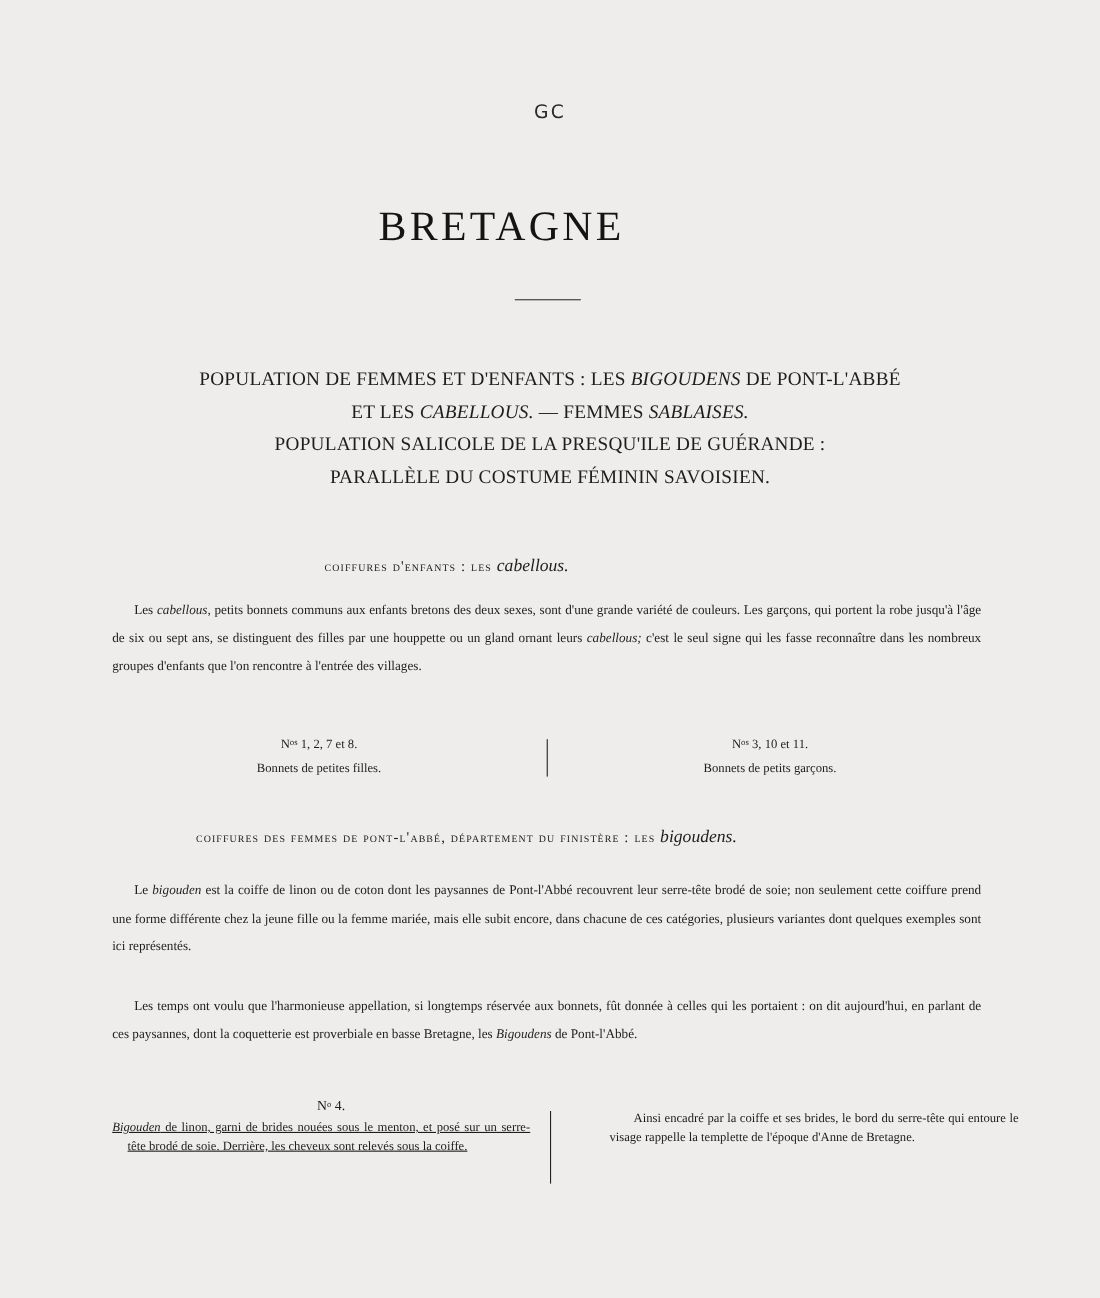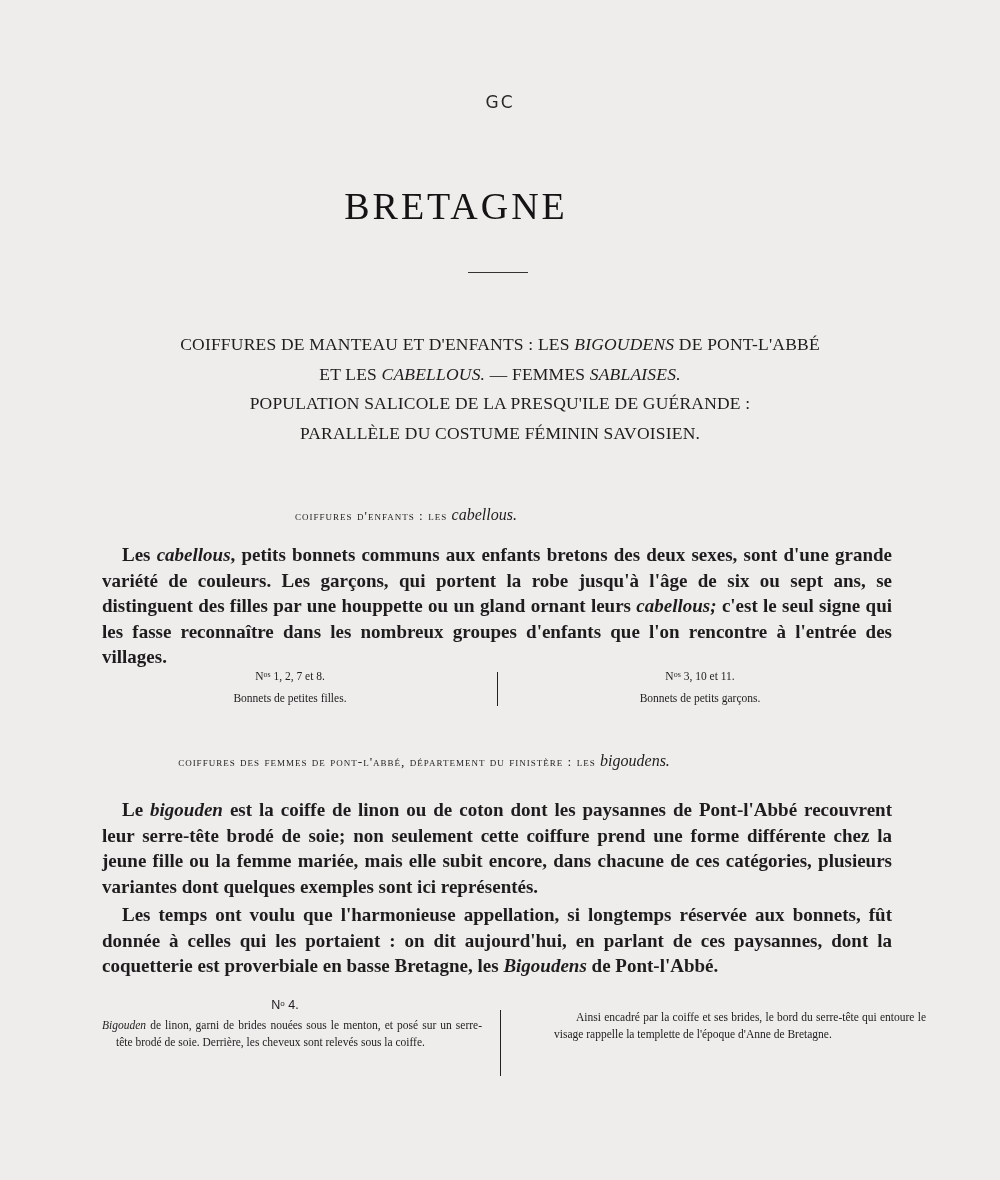--- a/index.html
+++ b/index.html
@@ -20,50 +20,50 @@
 
     .subtitle { left: 100px; width: 800px; top: 330px; font-family: "Liberation Serif", serif; font-size: 17.5px; line-height: 29.5px; letter-spacing: 0.2px; }
     .subtitle i { font-style: italic; }
 
     .smallcaps { font-variant: small-caps; font-family: "Liberation Serif", serif; letter-spacing: 1px; font-size: 13.5px; }
     .smallcaps i { font-variant: normal; font-size: 16px; letter-spacing: 0; }
 
     .sec1 { left: 0; width: 812px; top: 506px; }
     .sec2 { left: 0; width: 848px; top: 752px; }
 
-    .para { font-family: "Liberation Serif", serif; font-size: 19px; line-height: 25.5px; text-align: justify; text-align-last: left; font-weight: bold; }
+    .para { font-family: "Liberation Serif", serif; font-size: 12px; line-height: 25.5px; text-align: justify; text-align-last: left; }
     .para .indent { display: inline-block; width: 20px; }
     .p1 { left: 102px; width: 790px; top: 542px; }
     .p2 { left: 102px; width: 790px; top: 797px; }
     .p3 { left: 102px; width: 790px; top: 902px; }
 
     .cap { font-family: "Liberation Serif", serif; font-size: 11.5px; line-height: 22px; }
     .cap-l { left: 190px; width: 200px; top: 664px; text-align: center; }
     .cap-r { left: 600px; width: 200px; top: 664px; text-align: center; }
     .vline1 { left: 497px; top: 672px; width: 0; height: 34px; border-left: 1.3px solid #222; }
     .sup { font-size: 8px; vertical-align: 3px; }
 
-    .num4 { left: 185px; width: 200px; top: 998px; font-family: Liberation Sans, sans-serif; font-size: 12.5px; text-align: center; }
+    .num4 { left: 201px; width: 200px; top: 998px; font-family: Liberation Serif, serif; font-size: 12.5px; text-align: center; }
     .note-l { left: 102px; width: 380px; top: 1017px; font-family: "Liberation Serif", serif; font-size: 11.5px; line-height: 17px; text-align: justify; }
-    .note-l .hang { display: block; padding-left: 14px; text-indent: -14px; }
+    .note-l .hang { display: block; padding-left: 14px; text-indent: -14px; text-decoration: underline; }
     .vline2 { left: 500px; top: 1010px; width: 0; height: 66px; border-left: 1.3px solid #222; }
     .note-r { left: 522px; width: 372px; top: 1009px; font-family: "Liberation Serif", serif; font-size: 11.5px; line-height: 17px; text-align: justify; text-align-last: left; margin-left: 32px; }
     .note-r .indent { display: inline-block; width: 22px; }
   </style>
 </head>
 <body>
 
 <div class="page">
 
   <div class="abs folio center">GC</div>
   <div class="abs title center">BRETAGNE</div>
   <div class="abs rule"></div>
 
   <div class="abs subtitle center">
-    <div><span>COIFFURES DE MANTEAU ET D'ENFANTS : LES </span><i>BIGOUDENS</i><span> DE PONT-L'ABBÉ</span></div>
+    <div><span>POPULATION DE FEMMES ET D'ENFANTS : LES </span><i>BIGOUDENS</i><span> DE PONT-L'ABBÉ</span></div>
     <div><span>ET LES </span><i>CABELLOUS.</i><span> — FEMMES </span><i>SABLAISES.</i></div>
     <div><span>POPULATION SALICOLE DE LA PRESQU'ILE DE GUÉRANDE :</span></div>
     <div><span>PARALLÈLE DU COSTUME FÉMININ SAVOISIEN.</span></div>
   </div>
 
   <div class="abs sec1 center smallcaps"><span>coiffures d'enfants : les </span><i>cabellous.</i></div>
 
   <div class="abs para p1"><span class="indent"></span><span>Les </span><i>cabellous</i><span>, petits bonnets communs aux enfants bretons des deux sexes, sont d'une grande variété de couleurs. Les garçons, qui portent la robe jusqu'à l'âge de six ou sept ans, se distinguent des filles par une houppette ou un gland ornant leurs </span><i>cabellous;</i><span> c'est le seul signe qui les fasse reconnaître dans les nombreux groupes d'enfants que l'on rencontre à l'entrée des villages.</span></div>
 
   <div class="abs cap cap-l">

